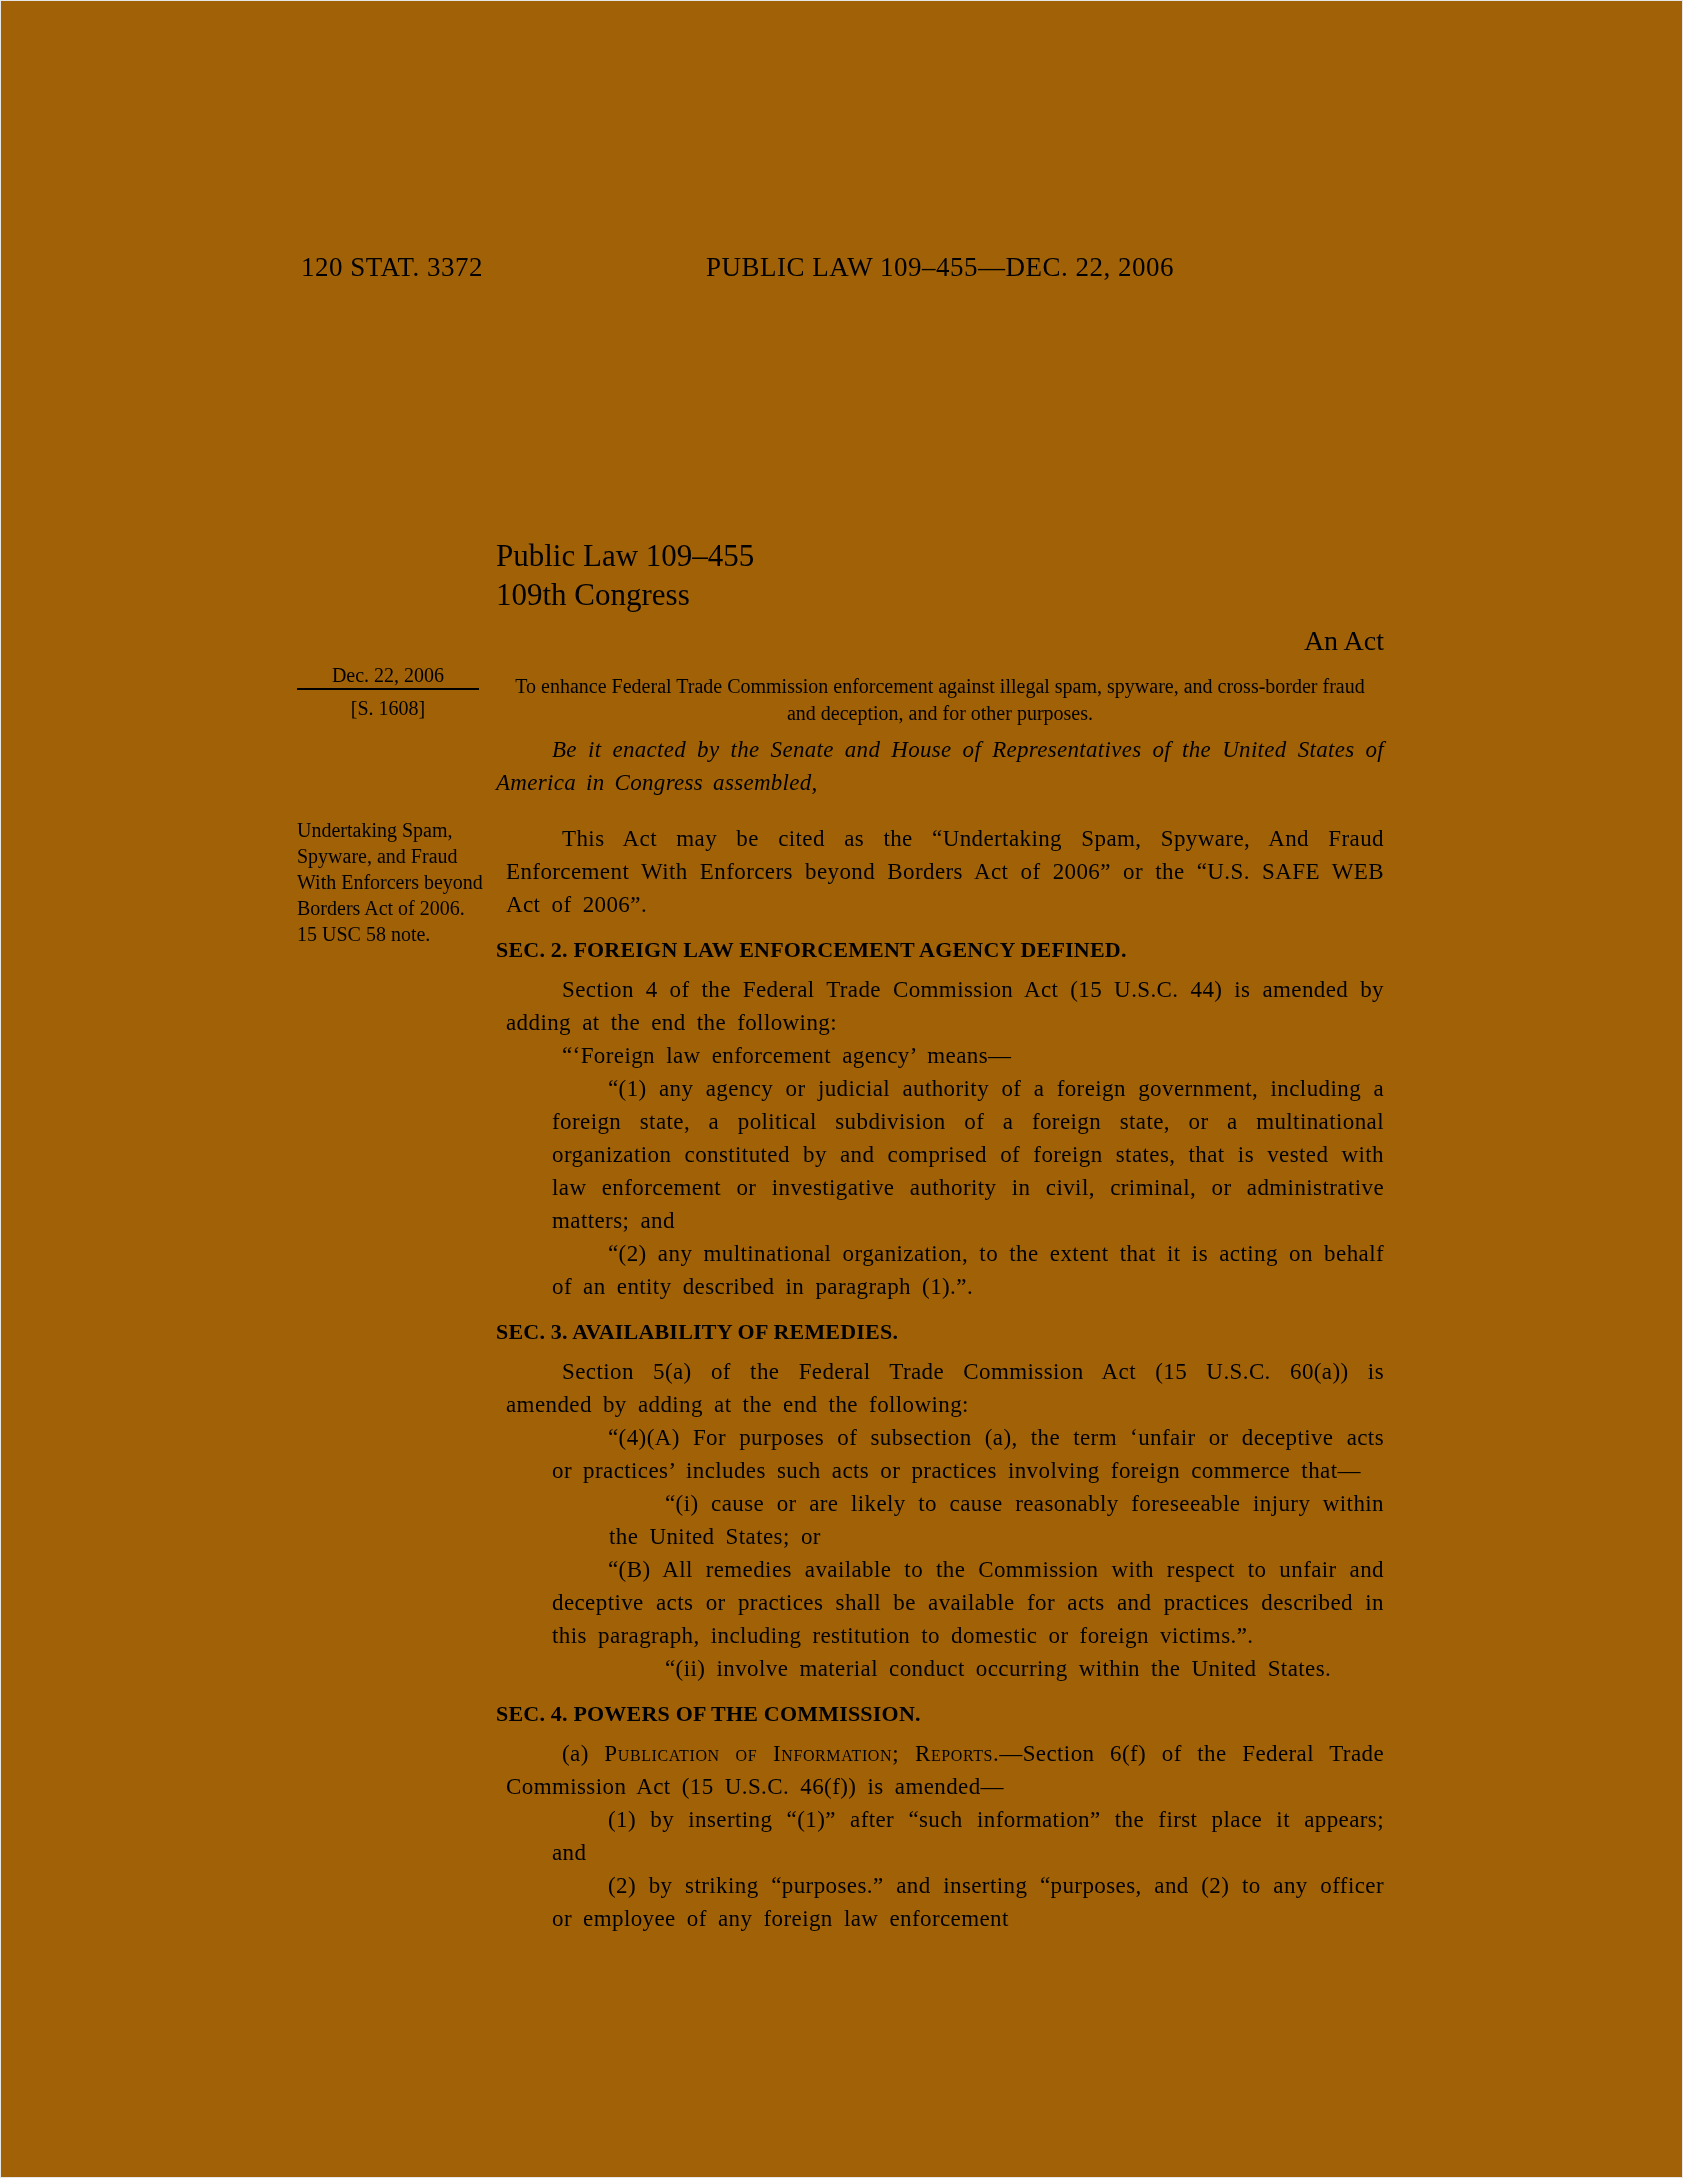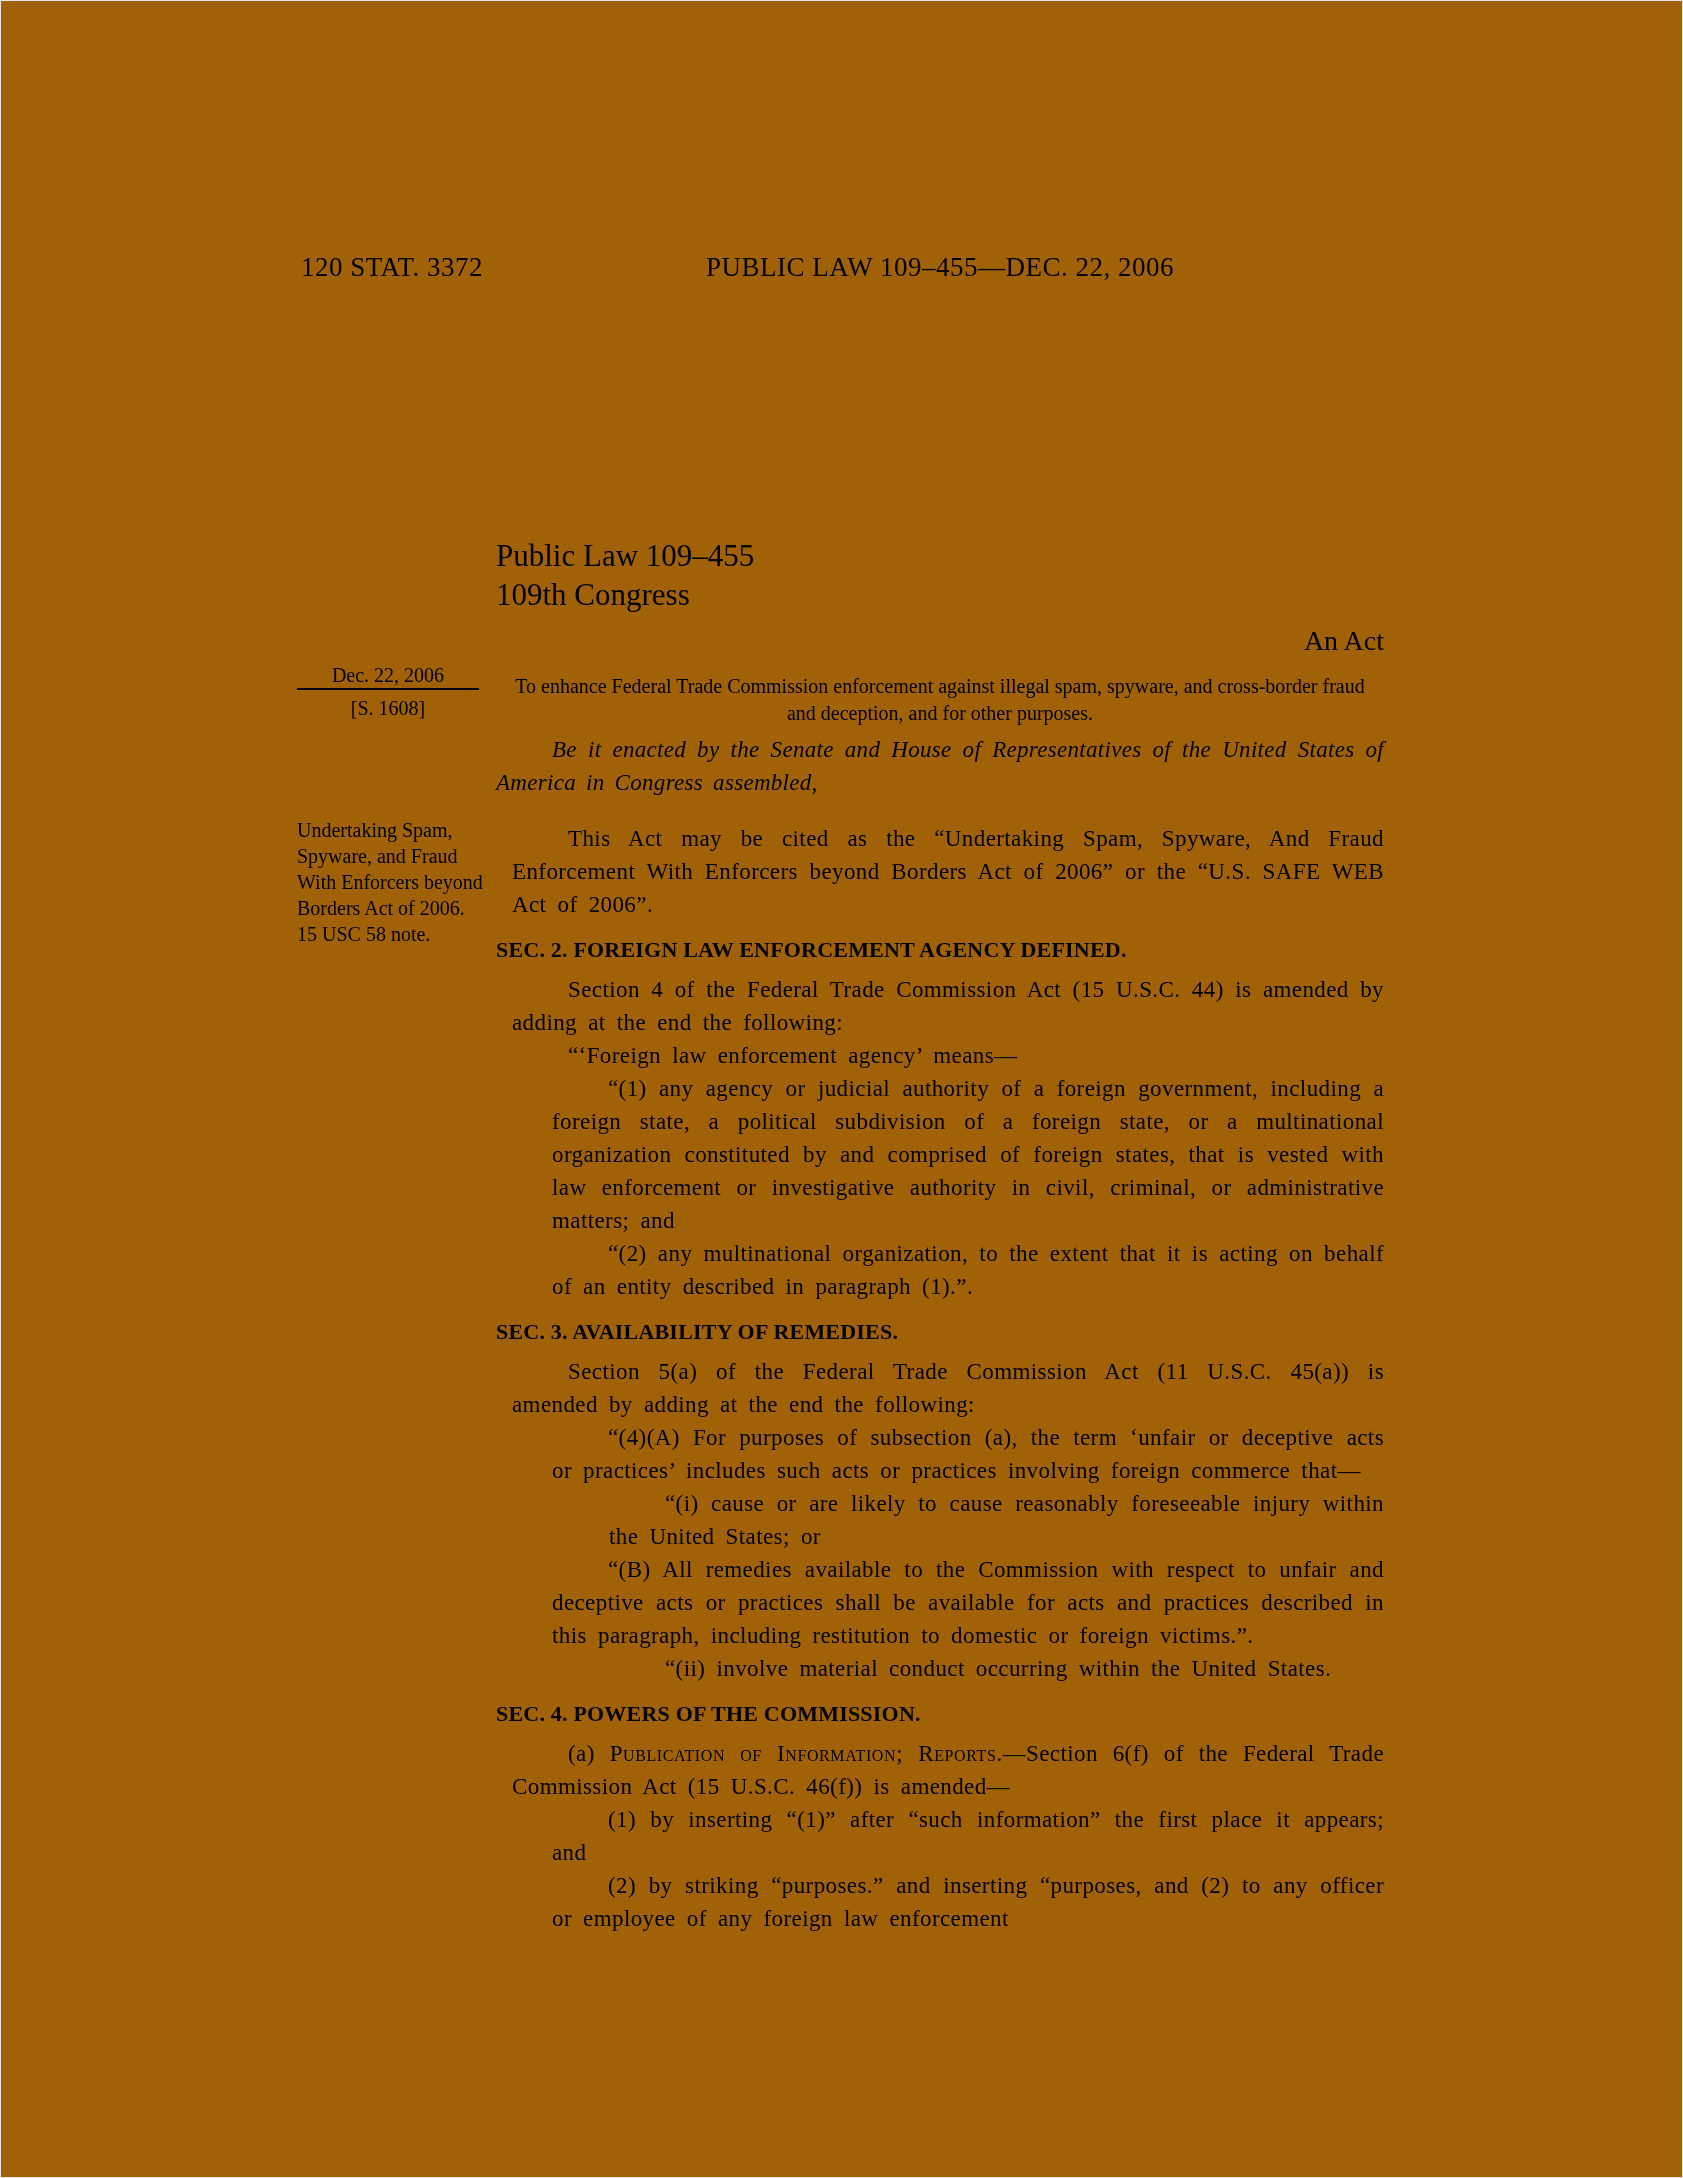--- a/index.html
+++ b/index.html
@@ -115,21 +115,21 @@
     letter-spacing: 0.2px;
   }
   .para {
     font-size: 23px;
     line-height: 33px;
     text-align: justify;
     margin: 0;
     letter-spacing: 0.4px;
     word-spacing: 5px;
   }
-  .para.i1 { margin-left: 16px;     text-indent: 56px; }
+  .para.i1 { margin-left: 10px;     text-indent: 56px; }
   .para.i2 { margin-left: 56px;  text-indent: 56px; }
   .para.i3 { margin-left: 113px; text-indent: 56px; }
   .smallcaps { font-variant: small-caps; letter-spacing: 0.6px; }
 </style>
 </head>
 <body>
 
 <div class="page">
 
   <div class="running-head-stat">120 STAT. 3372</div>
@@ -156,21 +156,21 @@
     <p class="enacting-clause">Be it enacted by the Senate and House of Representatives of the United States of America in Congress assembled,</p>
 
     <div id="body-content">
         <p class="para i1">This Act may be cited as the “Undertaking Spam, Spyware, And Fraud Enforcement With Enforcers beyond Borders Act of 2006” or the “U.S. SAFE WEB Act of 2006”.</p>
         <div class="sec-heading">SEC. 2. FOREIGN LAW ENFORCEMENT AGENCY DEFINED.</div>
         <p class="para i1">Section 4 of the Federal Trade Commission Act (15 U.S.C. 44) is amended by adding at the end the following:</p>
         <p class="para i1">“‘Foreign law enforcement agency’ means—</p>
         <p class="para i2">“(1) any agency or judicial authority of a foreign government, including a foreign state, a political subdivision of a foreign state, or a multinational organization constituted by and comprised of foreign states, that is vested with law enforcement or investigative authority in civil, criminal, or administrative matters; and</p>
         <p class="para i2">“(2) any multinational organization, to the extent that it is acting on behalf of an entity described in paragraph (1).”.</p>
         <div class="sec-heading">SEC. 3. AVAILABILITY OF REMEDIES.</div>
-        <p class="para i1">Section 5(a) of the Federal Trade Commission Act (11 U.S.C. 45(a)) is amended by adding at the end the following:</p>
+        <p class="para i1">Section 5(a) of the Federal Trade Commission Act (15 U.S.C. 60(a)) is amended by adding at the end the following:</p>
         <p class="para i2">“(4)(A) For purposes of subsection (a), the term ‘unfair or deceptive acts or practices’ includes such acts or practices involving foreign commerce that—</p>
         <p class="para i3">“(i) cause or are likely to cause reasonably foreseeable injury within the United States; or</p>
         <p class="para i2">“(B) All remedies available to the Commission with respect to unfair and deceptive acts or practices shall be available for acts and practices described in this paragraph, including restitution to domestic or foreign victims.”.</p>
         <p class="para i3">“(ii) involve material conduct occurring within the United States.</p>
         <div class="sec-heading">SEC. 4. POWERS OF THE COMMISSION.</div>
         <p class="para i1"><span>(a) </span><span class="smallcaps">Publication of Information; Reports</span><span>.—Section 6(f) of the Federal Trade Commission Act (15 U.S.C. 46(f)) is amended—</span></p>
         <p class="para i2">(1) by inserting “(1)” after “such information” the first place it appears; and</p>
         <p class="para i2">(2) by striking “purposes.” and inserting “purposes, and (2) to any officer or employee of any foreign law enforcement</p>
       </div>
   </div>

